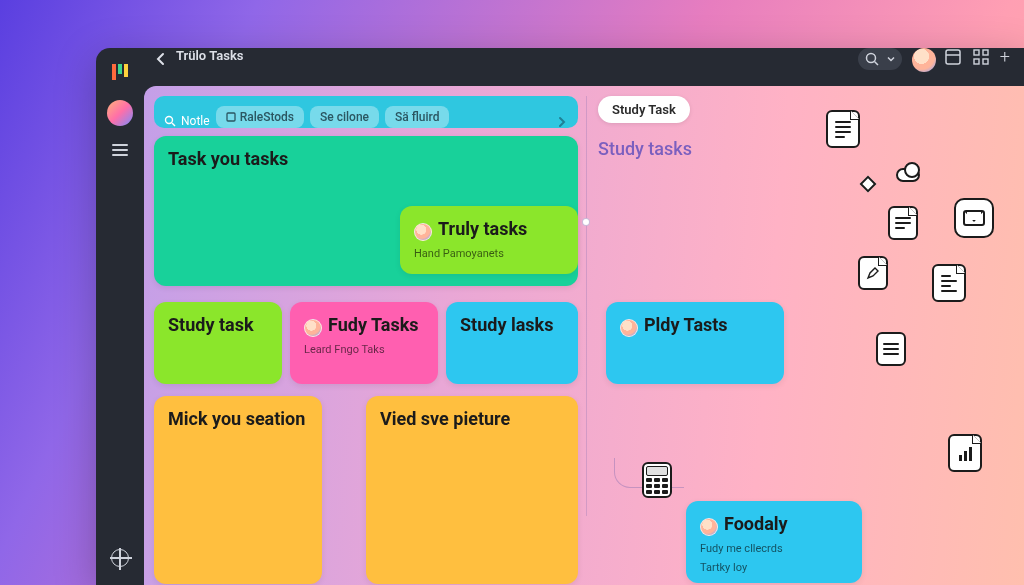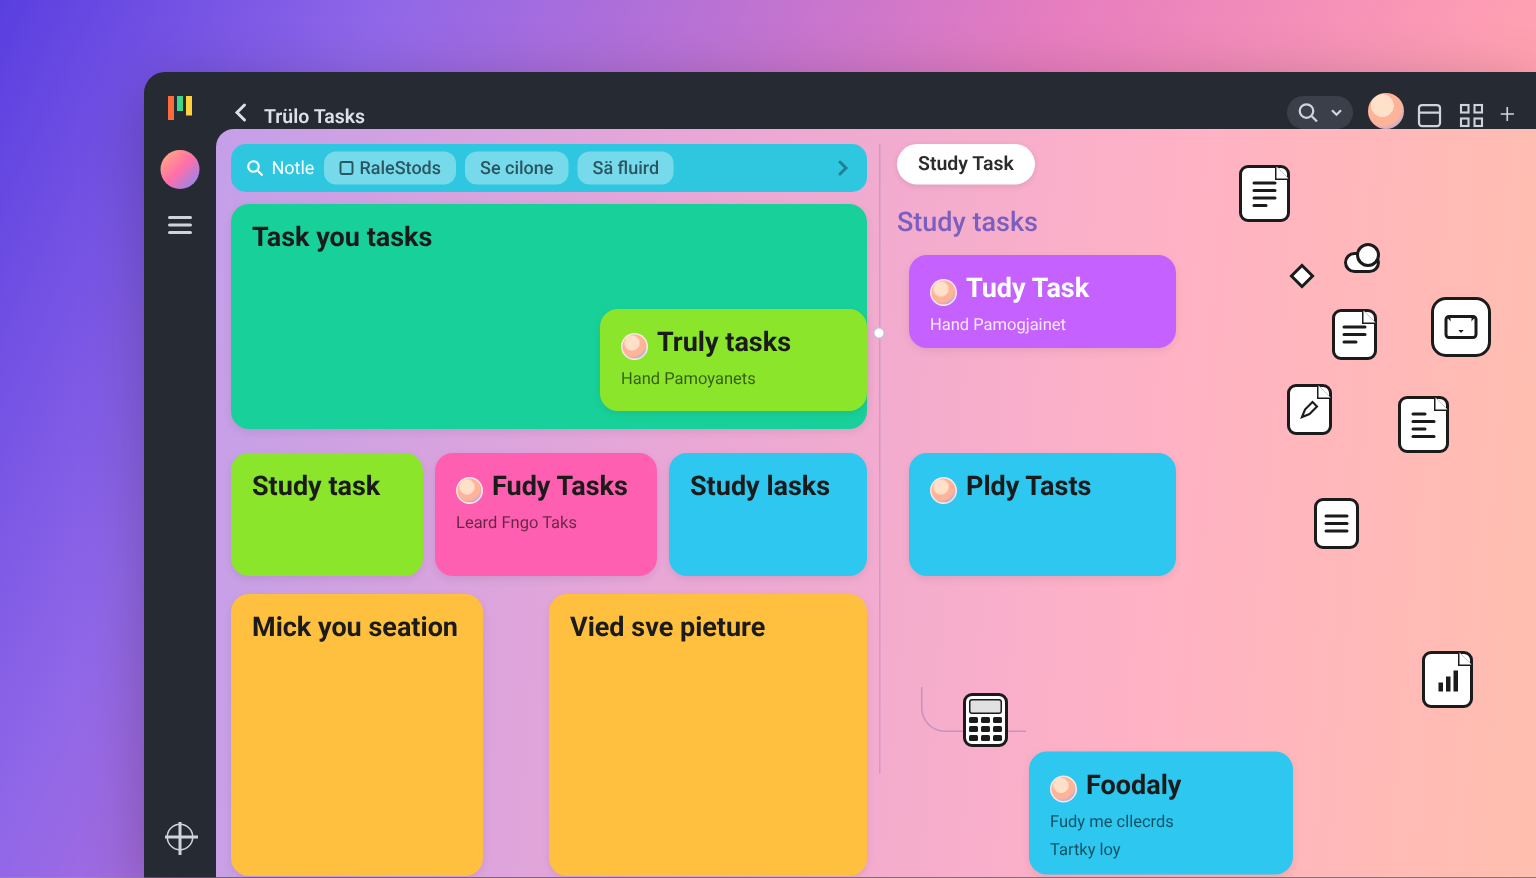--- a/index.html
+++ b/index.html
@@ -31,21 +31,21 @@
   .rail .hamburger { display:flex; flex-direction:column; gap:3px; cursor:pointer; }
   .rail .hamburger span { width:16px; height:2px; background:#cfd3dc; border-radius:1px; }
   .rail .footer-icon { margin-top:auto; margin-bottom:18px; }
   .crosshair { width:18px; height:18px; border:1.5px solid #cfd3dc; border-radius:50%; position:relative; }
   .crosshair::before, .crosshair::after { content:""; position:absolute; background:#cfd3dc; }
   .crosshair::before { left:7px; top:-2px; width:1.5px; height:22px; }
   .crosshair::after  { top:7px; left:-2px; height:1.5px; width:22px; }
 
   .main { flex:1; display:flex; flex-direction:column; }
   .topbar {
-    height:38px; display:flex; align-items:flex-end; padding:0 14px 0 6px;
+    height:38px; display:flex; align-items:flex-start; padding:0 14px 12px 6px;
     color:#dde0e8; font-size:13px;
   }
   .back { width:22px; height:22px; display:flex; align-items:center; justify-content:center; cursor:pointer; color:#dde0e8; }
   .title { font-weight:600; margin-left:4px; }
   .topbar .grow { flex:1; }
   .search-pill {
     display:flex; align-items:center; gap:6px;
     background:#3a3f4a; border-radius:14px; padding:3px 6px;
   }
   .search-pill .mag { width:16px; height:16px; }
@@ -64,21 +64,21 @@
     background: linear-gradient(95deg, #c49fe8 0%, #e9a7d6 35%, #ffb2c5 70%, #ffbfae 100%);
     border-radius: 12px 0 0 0;
     overflow:hidden;
   }
 
   .filter-bar {
     position:absolute; left:10px; top:10px; height:32px;
     width:424px;
     background:#2fc7e0;
     border-radius:10px;
-    display:flex; align-items:center; padding:0 10px; gap:6px;
+    display:flex; align-items:flex-end; padding:0 10px; gap:6px;
     color:#fff; font-size:12px;
   }
   .filter-bar .chip {
     background: rgba(255,255,255,.35);
     border-radius:8px; padding:4px 10px; color:#2b5661; font-weight:500;
     display:flex; align-items:center; gap:4px;
   }
   .filter-bar .note-chip { background:transparent; color:#ffffff; display:flex; align-items:center; gap:5px; }
   .filter-bar .grow { flex:1; }
   .filter-bar .fwd { color:#1f8196; }
@@ -305,24 +305,20 @@
         <div class="ct">Vied sve pieture</div>
       </div>
 
       <div class="divider"></div>
       <div class="dot" style="left:438px; top:132px;"></div>
       <div class="curve" style="left:470px; top:372px; width:70px; height:30px;"></div>
 
       <div class="study-tab">Study Task</div>
       <div class="study-heading">Study tasks</div>
 
-      <div class="card c-purple">
-        <div><span class="user-dot"></span><span class="ct" style="color:#fff">Tudy Task</span></div>
-        <div class="sub" style="color:rgba(255,255,255,.85)">Hand Pamogjainet</div>
-      </div>
       <div class="card c-cyan2">
         <div><span class="user-dot"></span><span class="ct">Pldy Tasts</span></div>
       </div>
       <div class="card c-blue">
         <div><span class="user-dot"></span><span class="ct">Foodaly</span></div>
         <div class="sub">Fudy me cllecrds</div>
         <div class="sub">Tartky loy</div>
       </div>
 
       <div class="calc-icon" style="left:498px; top:376px;">

